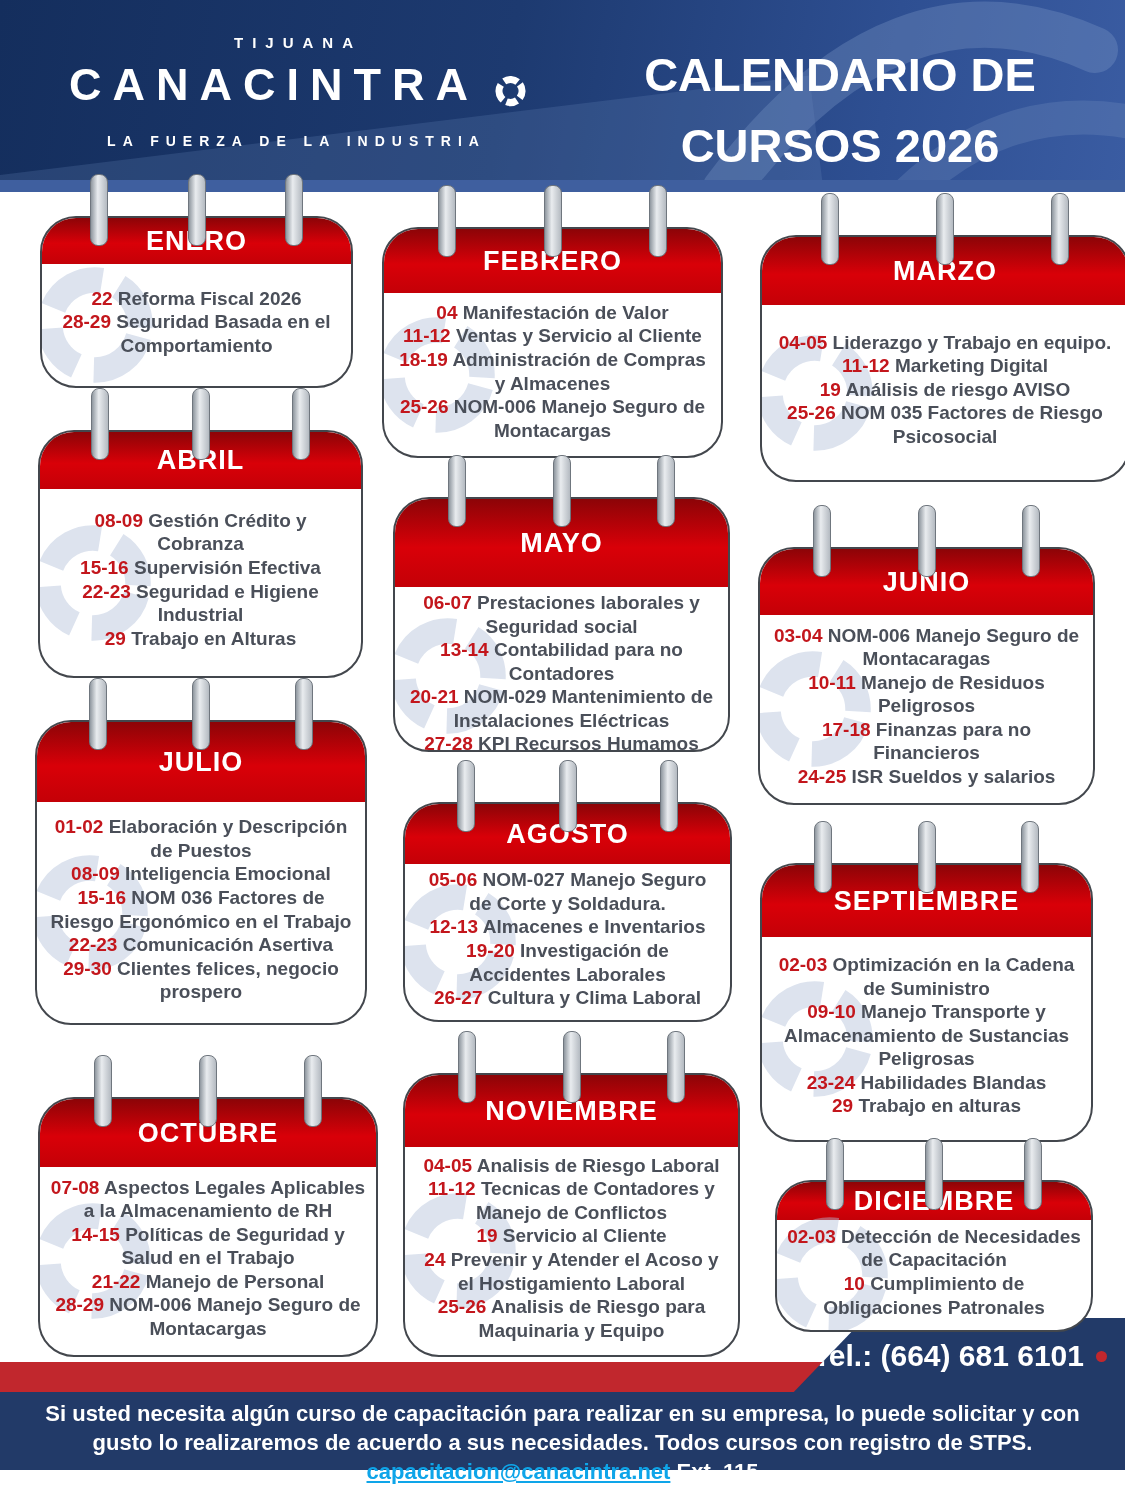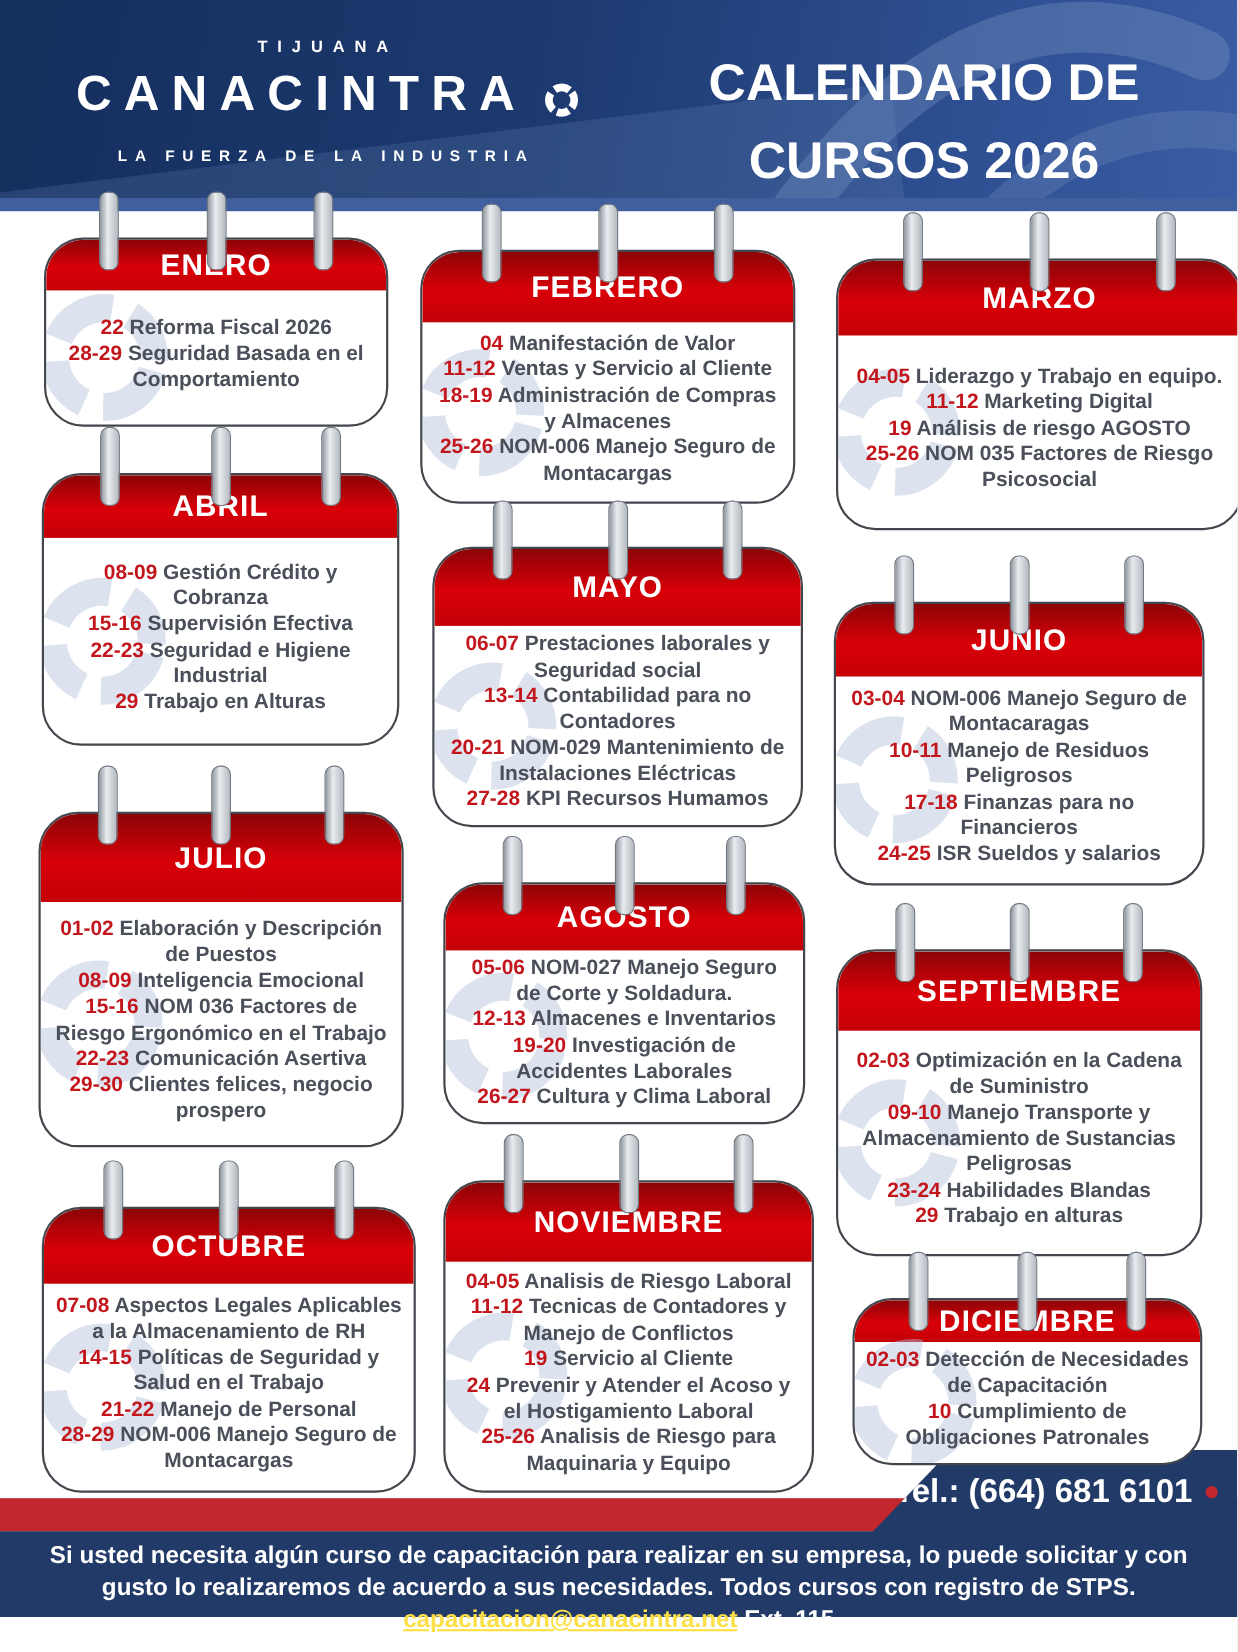--- a/index.html
+++ b/index.html
@@ -45,21 +45,21 @@
   .tel-block{position:absolute;left:778px;top:1318px;width:347px;height:76px;background:#223a68;z-index:2;
              clip-path:polygon(25% 0,100% 0,100% 100%,4% 100%);
              display:flex;align-items:center;justify-content:flex-end;padding-right:18px;box-sizing:border-box;}
   .tel-label{color:#fff;font-size:30px;font-weight:bold;}
   .tel-dot{display:inline-block;width:11px;height:11px;border-radius:50%;background:#c1272d;margin-left:12px;}
   .footer{position:absolute;left:0;top:1392px;width:1125px;height:78px;background:#223a68;z-index:2;
           color:#fff;text-align:center;}
   .footer p{margin:0;}
   .f-line1{padding:8px 40px 0;font-size:22px;font-weight:bold;line-height:1.3;}
   .f-line2{padding-top:2px;font-size:22px;font-weight:bold;}
-  .f-email{color:#fde047;text-decoration:underline;}
+  .f-email{color:#0ea5e9;text-decoration:underline;}
   .f-ext{color:#fff;}
   .f-line3{padding-top:4px;font-size:22px;font-weight:bold;}
 </style>
 </head>
 <body>
 
 <div class="page">
 
   <div class="hdr">
     <svg class="hdr-swoosh" width="520" height="300" viewBox="0 0 520 300">
@@ -129,21 +129,21 @@
     <span class="peg peg-3"></span>
     <div class="card-inner">
       <div class="card-head" style="height: 68px;">MARZO</div>
       <div class="card-body">
         <svg class="wm" width="150" height="150" viewBox="0 0 100 100">
           <circle cx="50" cy="50" r="30" fill="none" stroke="#b3c1da" stroke-width="17" stroke-dasharray="40 12 32 14" transform="rotate(40 50 50)"></circle>
         </svg>
         <div class="events">
               <p class="event"><span class="date">04-05</span> <span class="ttl">Liderazgo y Trabajo en equipo.</span></p>
               <p class="event"><span class="date">11-12</span> <span class="ttl">Marketing Digital</span></p>
-              <p class="event"><span class="date">19</span> <span class="ttl">Análisis de riesgo AGOSTO</span></p>
+              <p class="event"><span class="date">19</span> <span class="ttl">Análisis de riesgo AVISO</span></p>
               <p class="event"><span class="date">25-26</span> <span class="ttl">NOM 035 Factores de Riesgo Psicosocial</span></p>
             </div>
       </div>
     </div>
   </section>
 
   <section class="card" style="left: 38px; top: 430px; width: 325px; height: 248px;">
     <span class="peg peg-1"></span>
     <span class="peg peg-2"></span>
     <span class="peg peg-3"></span>
@@ -161,21 +161,21 @@
             </div>
       </div>
     </div>
   </section>
 
   <section class="card" style="left: 393px; top: 497px; width: 337px; height: 255px;">
     <span class="peg peg-1"></span>
     <span class="peg peg-2"></span>
     <span class="peg peg-3"></span>
     <div class="card-inner">
-      <div class="card-head" style="height: 70px;">MAYO</div>
+      <div class="card-head" style="height: 88px;">MAYO</div>
       <div class="card-body">
         <svg class="wm" width="150" height="150" viewBox="0 0 100 100">
           <circle cx="50" cy="50" r="30" fill="none" stroke="#b3c1da" stroke-width="17" stroke-dasharray="40 12 32 14" transform="rotate(40 50 50)"></circle>
         </svg>
         <div class="events">
               <p class="event"><span class="date">06-07</span> <span class="ttl">Prestaciones laborales y Seguridad social</span></p>
               <p class="event"><span class="date">13-14</span> <span class="ttl">Contabilidad para no Contadores</span></p>
               <p class="event"><span class="date">20-21</span> <span class="ttl">NOM-029 Mantenimiento de Instalaciones Eléctricas</span></p>
               <p class="event"><span class="date">27-28</span> <span class="ttl">KPI Recursos Humamos</span></p>
             </div>
@@ -196,21 +196,21 @@
         <div class="events">
               <p class="event"><span class="date">03-04</span> <span class="ttl">NOM-006 Manejo Seguro de Montacaragas</span></p>
               <p class="event"><span class="date">10-11</span> <span class="ttl">Manejo de Residuos Peligrosos</span></p>
               <p class="event"><span class="date">17-18</span> <span class="ttl">Finanzas para no Financieros</span></p>
               <p class="event"><span class="date">24-25</span> <span class="ttl">ISR Sueldos y salarios</span></p>
             </div>
       </div>
     </div>
   </section>
 
-  <section class="card" style="left: 35px; top: 738px; width: 332px; height: 305px;">
+  <section class="card" style="left: 35px; top: 720px; width: 332px; height: 305px;">
     <span class="peg peg-1"></span>
     <span class="peg peg-2"></span>
     <span class="peg peg-3"></span>
     <div class="card-inner">
       <div class="card-head" style="height: 80px;">JULIO</div>
       <div class="card-body">
         <svg class="wm" width="150" height="150" viewBox="0 0 100 100">
           <circle cx="50" cy="50" r="30" fill="none" stroke="#b3c1da" stroke-width="17" stroke-dasharray="40 12 32 14" transform="rotate(40 50 50)"></circle>
         </svg>
         <div class="events">

